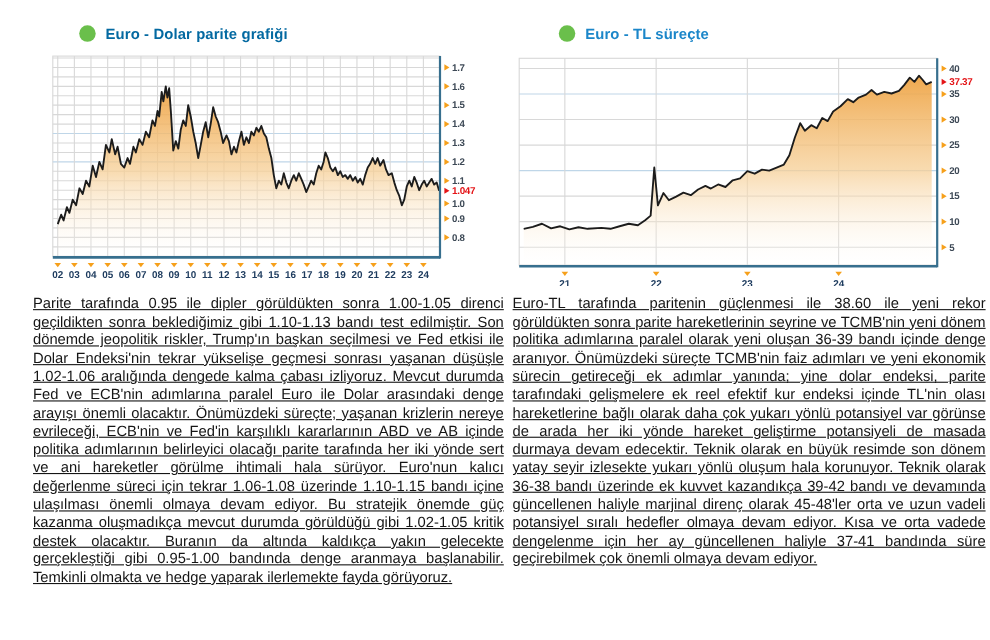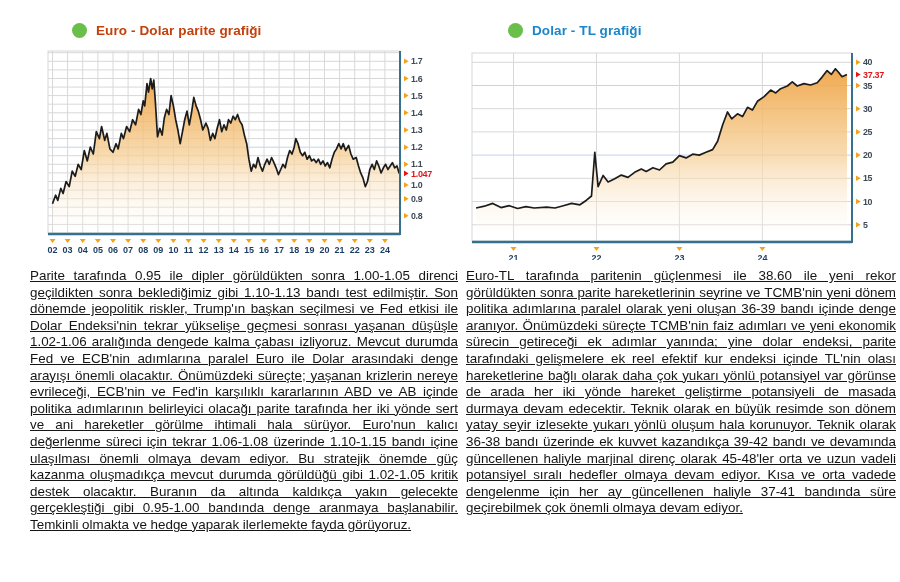--- a/index.html
+++ b/index.html
@@ -14,21 +14,21 @@
   svg.chart{display:block;margin-top:8px;}
   .commentary{margin-top:8px;font-size:13.4px;line-height:16.6px;text-align:justify;
               color:#151515;text-decoration:underline;}
 </style>
 </head>
 <body>
 
 <div class="panel panel-left">
   <div class="chart-header">
     <span class="bullet" style="background: rgb(106, 191, 75);"></span>
-    <span class="chart-title" style="color: #c2410c;">Euro - Dolar parite grafiği</span>
+    <span class="chart-title" style="color: #0369a1;">Euro - Dolar parite grafiği</span>
   </div>
   <svg class="chart" width="428" height="212">
       <defs>
         <linearGradient id="grad0" x1="0" y1="0" x2="0" y2="1">
           <stop offset="0" stop-color="#eea13f" stop-opacity="0.92"></stop>
           <stop offset="0.5" stop-color="#f6cf96" stop-opacity="0.75"></stop>
           <stop offset="1" stop-color="#ffffff" stop-opacity="0.1"></stop>
         </linearGradient>
       </defs>
       <g>
@@ -156,21 +156,21 @@
         <polygon points="351.9,191 357.9,191 354.9,195" fill="#f6a01b"></polygon>
         <text x="354.9" y="205" font-size="9" font-weight="600" fill="#1d3b5e">24</text>
       </g>
     </svg>
   <div class="commentary">Parite tarafında 0.95 ile dipler görüldükten sonra 1.00-1.05 direnci geçildikten sonra beklediğimiz gibi 1.10-1.13 bandı test edilmiştir. Son dönemde jeopolitik riskler, Trump'ın başkan seçilmesi ve Fed etkisi ile Dolar Endeksi'nin tekrar yükselişe geçmesi sonrası yaşanan düşüşle 1.02-1.06 aralığında dengede kalma çabası izliyoruz. Mevcut durumda Fed ve ECB'nin adımlarına paralel Euro ile Dolar arasındaki denge arayışı önemli olacaktır. Önümüzdeki süreçte; yaşanan krizlerin nereye evrileceği, ECB'nin ve Fed'in karşılıklı kararlarının ABD ve AB içinde politika adımlarının belirleyici olacağı parite tarafında her iki yönde sert ve ani hareketler görülme ihtimali hala sürüyor. Euro'nun kalıcı değerlenme süreci için tekrar 1.06-1.08 üzerinde 1.10-1.15 bandı içine ulaşılması önemli olmaya devam ediyor. Bu stratejik önemde güç kazanma oluşmadıkça mevcut durumda görüldüğü gibi 1.02-1.05 kritik destek olacaktır. Buranın da altında kaldıkça yakın gelecekte gerçekleştiği gibi 0.95-1.00 bandında denge aranmaya başlanabilir. Temkinli olmakta ve hedge yaparak ilerlemekte fayda görüyoruz.</div>
 </div>
 
 <div class="panel panel-right">
   <div class="chart-header">
     <span class="bullet" style="background: rgb(106, 191, 75);"></span>
-    <span class="chart-title" style="color: rgb(27, 134, 201);">Dolar - TL grafiği</span>
+    <span class="chart-title" style="color: rgb(27, 134, 201);">Euro - TL süreçte</span>
   </div>
   <svg class="chart" width="430" height="212">
       <defs>
         <linearGradient id="grad1" x1="0" y1="0" x2="0" y2="1">
           <stop offset="0" stop-color="#eea13f" stop-opacity="0.92"></stop>
           <stop offset="0.5" stop-color="#f6cf96" stop-opacity="0.75"></stop>
           <stop offset="1" stop-color="#ffffff" stop-opacity="0.1"></stop>
         </linearGradient>
       </defs>
       <g>

